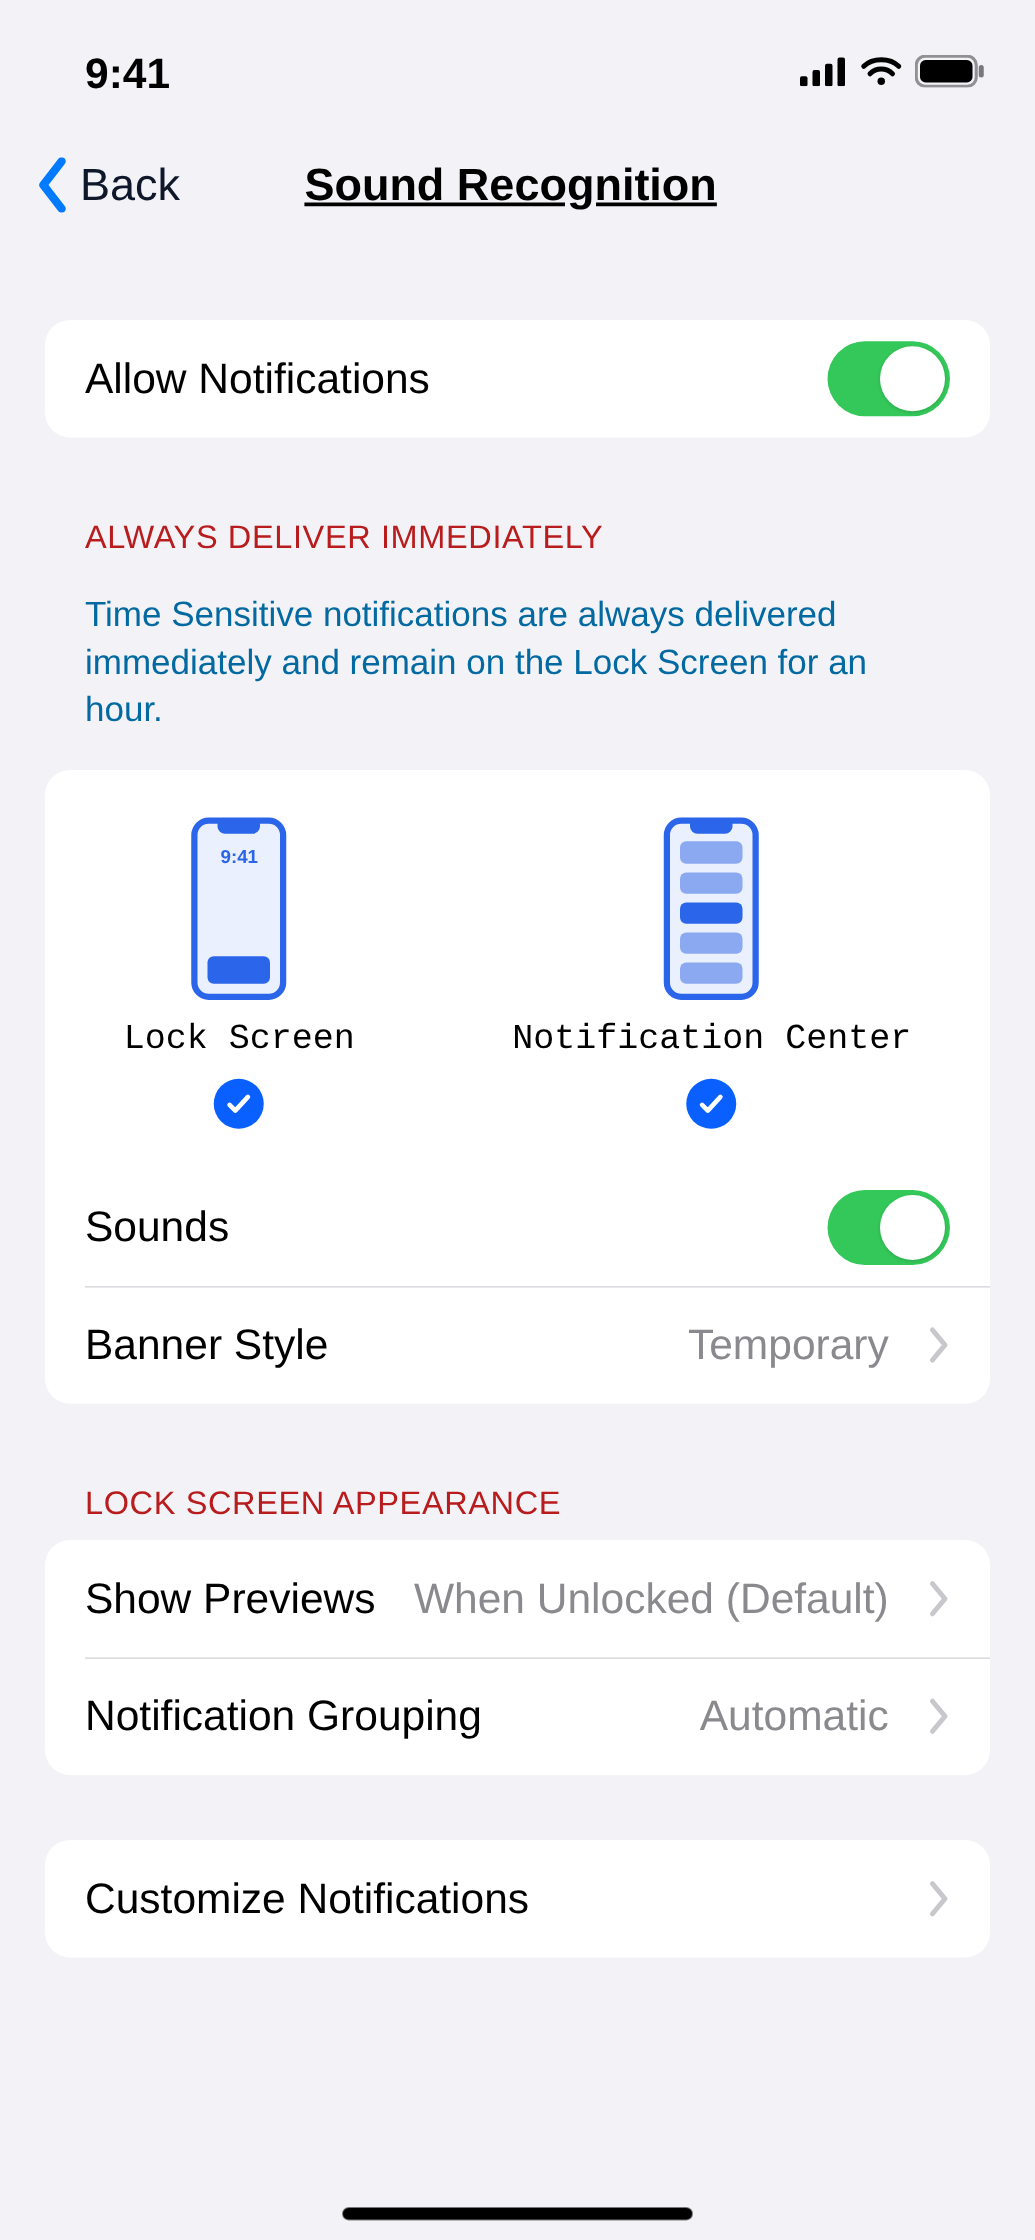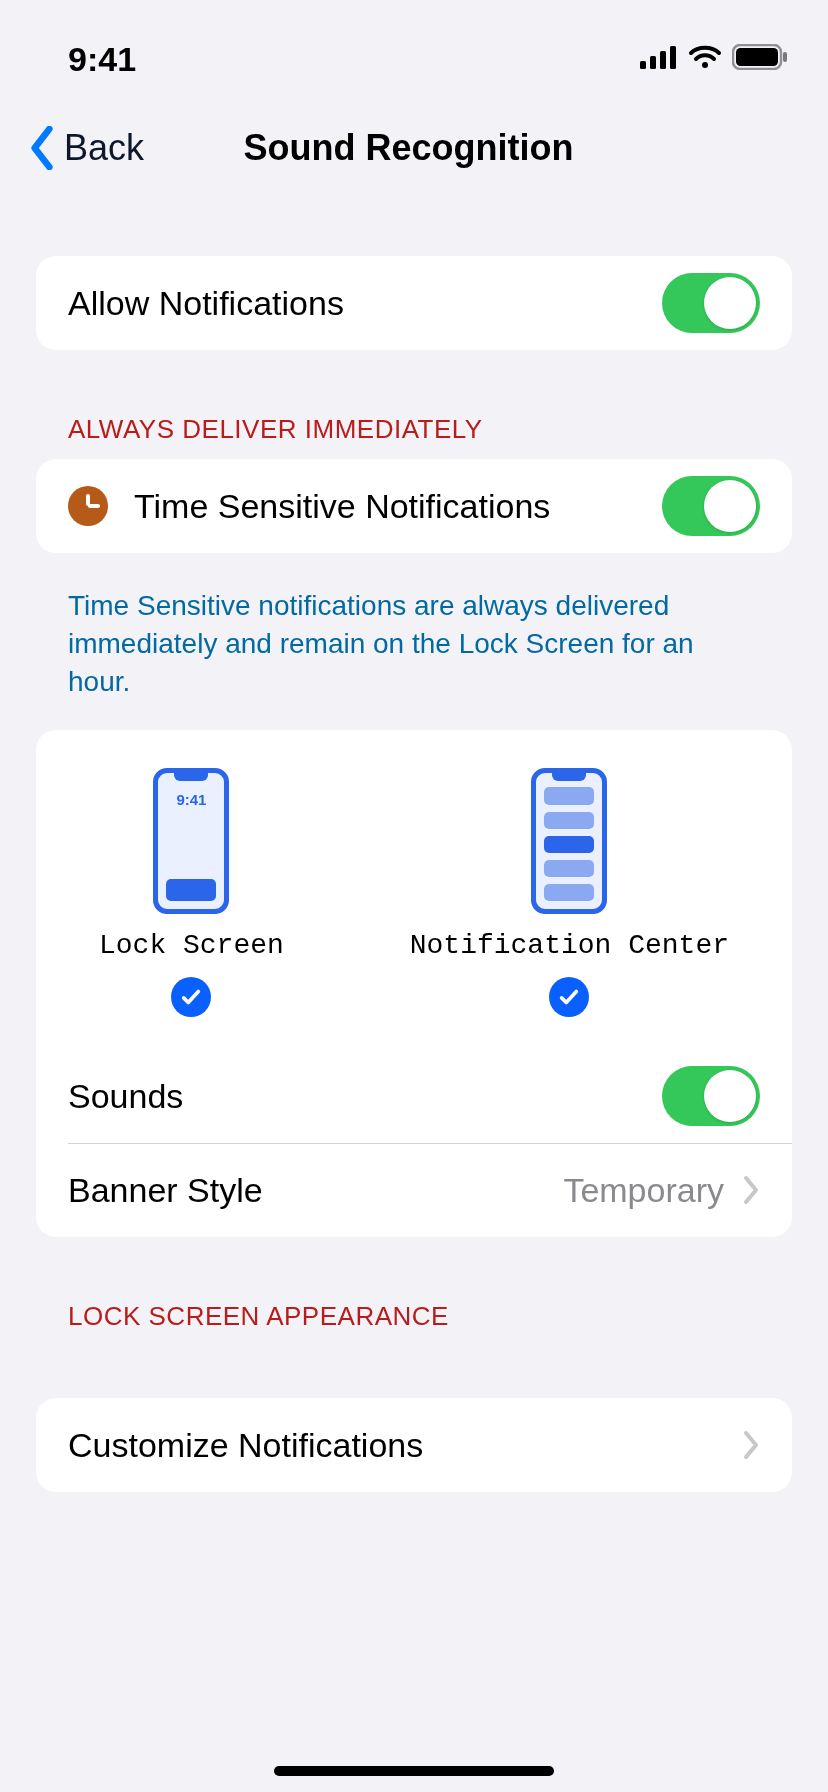--- a/index.html
+++ b/index.html
@@ -46,20 +46,21 @@
     gap: 4px;
   }
   .back-chevron { width: 36px; height: 44px; }
   .nav-title {
     position: absolute;
     left: 0; right: 11px;
     text-align: center;
     font-size: 36px;
     font-weight: 600;
     pointer-events: none;
+    text-decoration: underline;
   }
 
   
   .content { padding: 0 36px; }
   .section-header {
     font-size: 26px;
     color: #b91c1c;
     letter-spacing: 0.5px;
     padding: 12px 32px 14px;
     text-transform: uppercase;
@@ -78,20 +79,21 @@
   }
   .group.tight-bottom { margin-bottom: 20px; }
 
   .cell {
     display: flex;
     align-items: center;
     min-height: 94px;
     padding: 0 32px;
     font-size: 34px;
     position: relative;
+    gap: 13px;
   }
   .cell + .cell::before,
   .separator-above::before {
     content: "";
     position: absolute;
     top: 0;
     left: 32px;
     right: 0;
     height: 1px;
     background: #d1d1d6;
@@ -307,30 +309,20 @@
     <div class="cell">
       <span class="cell-label">Allow Notifications</span>
       <span class="cell-spacer"></span>
       <div class="toggle">
           <div class="knob"></div>
         </div>
     </div>
   </div>
 
   <div class="section-header">Always Deliver Immediately</div>
-  <div class="group tight-bottom">
-    <div class="cell">
-      <span class="ts-icon"></span>
-      <span class="cell-label">Time Sensitive Notifications</span>
-      <span class="cell-spacer"></span>
-      <div class="toggle">
-          <div class="knob"></div>
-        </div>
-    </div>
-  </div>
   <div class="section-footer">Time Sensitive notifications are always delivered immediately and remain on the Lock Screen for an hour.</div>
 
   <div style="height:30px"></div>
   <div class="group">
 
     <div class="alert-triple">
 
       <div class="alert-opt">
         <div class="phone-frame">
           <div class="notch"></div>
@@ -379,20 +371,36 @@
       <span class="cell-spacer"></span>
       <span class="cell-value">Temporary</span>
       <svg class="chevron" viewBox="0 0 18 30">
           <polyline points="4,3 14,15 4,27" fill="none" stroke="#c7c7cc" stroke-width="4" stroke-linecap="round" stroke-linejoin="round"></polyline>
         </svg>
     </div>
   </div>
 
   <div class="section-header">Lock Screen Appearance</div>
   <div class="group">
+    <div class="cell">
+      <span class="cell-label">Show Previews</span>
+      <span class="cell-spacer"></span>
+      <span class="cell-value">When Unlocked (Default)</span>
+      <svg class="chevron" viewBox="0 0 18 30">
+          <polyline points="4,3 14,15 4,27" fill="none" stroke="#c7c7cc" stroke-width="4" stroke-linecap="round" stroke-linejoin="round"></polyline>
+        </svg>
+    </div>
+    <div class="cell">
+      <span class="cell-label">Notification Grouping</span>
+      <span class="cell-spacer"></span>
+      <span class="cell-value">Automatic</span>
+      <svg class="chevron" viewBox="0 0 18 30">
+          <polyline points="4,3 14,15 4,27" fill="none" stroke="#c7c7cc" stroke-width="4" stroke-linecap="round" stroke-linejoin="round"></polyline>
+        </svg>
+    </div>
   </div>
 
   <div class="group">
     <div class="cell">
       <span class="cell-label">Customize Notifications</span>
       <span class="cell-spacer"></span>
       <svg class="chevron" viewBox="0 0 18 30">
           <polyline points="4,3 14,15 4,27" fill="none" stroke="#c7c7cc" stroke-width="4" stroke-linecap="round" stroke-linejoin="round"></polyline>
         </svg>
     </div>

